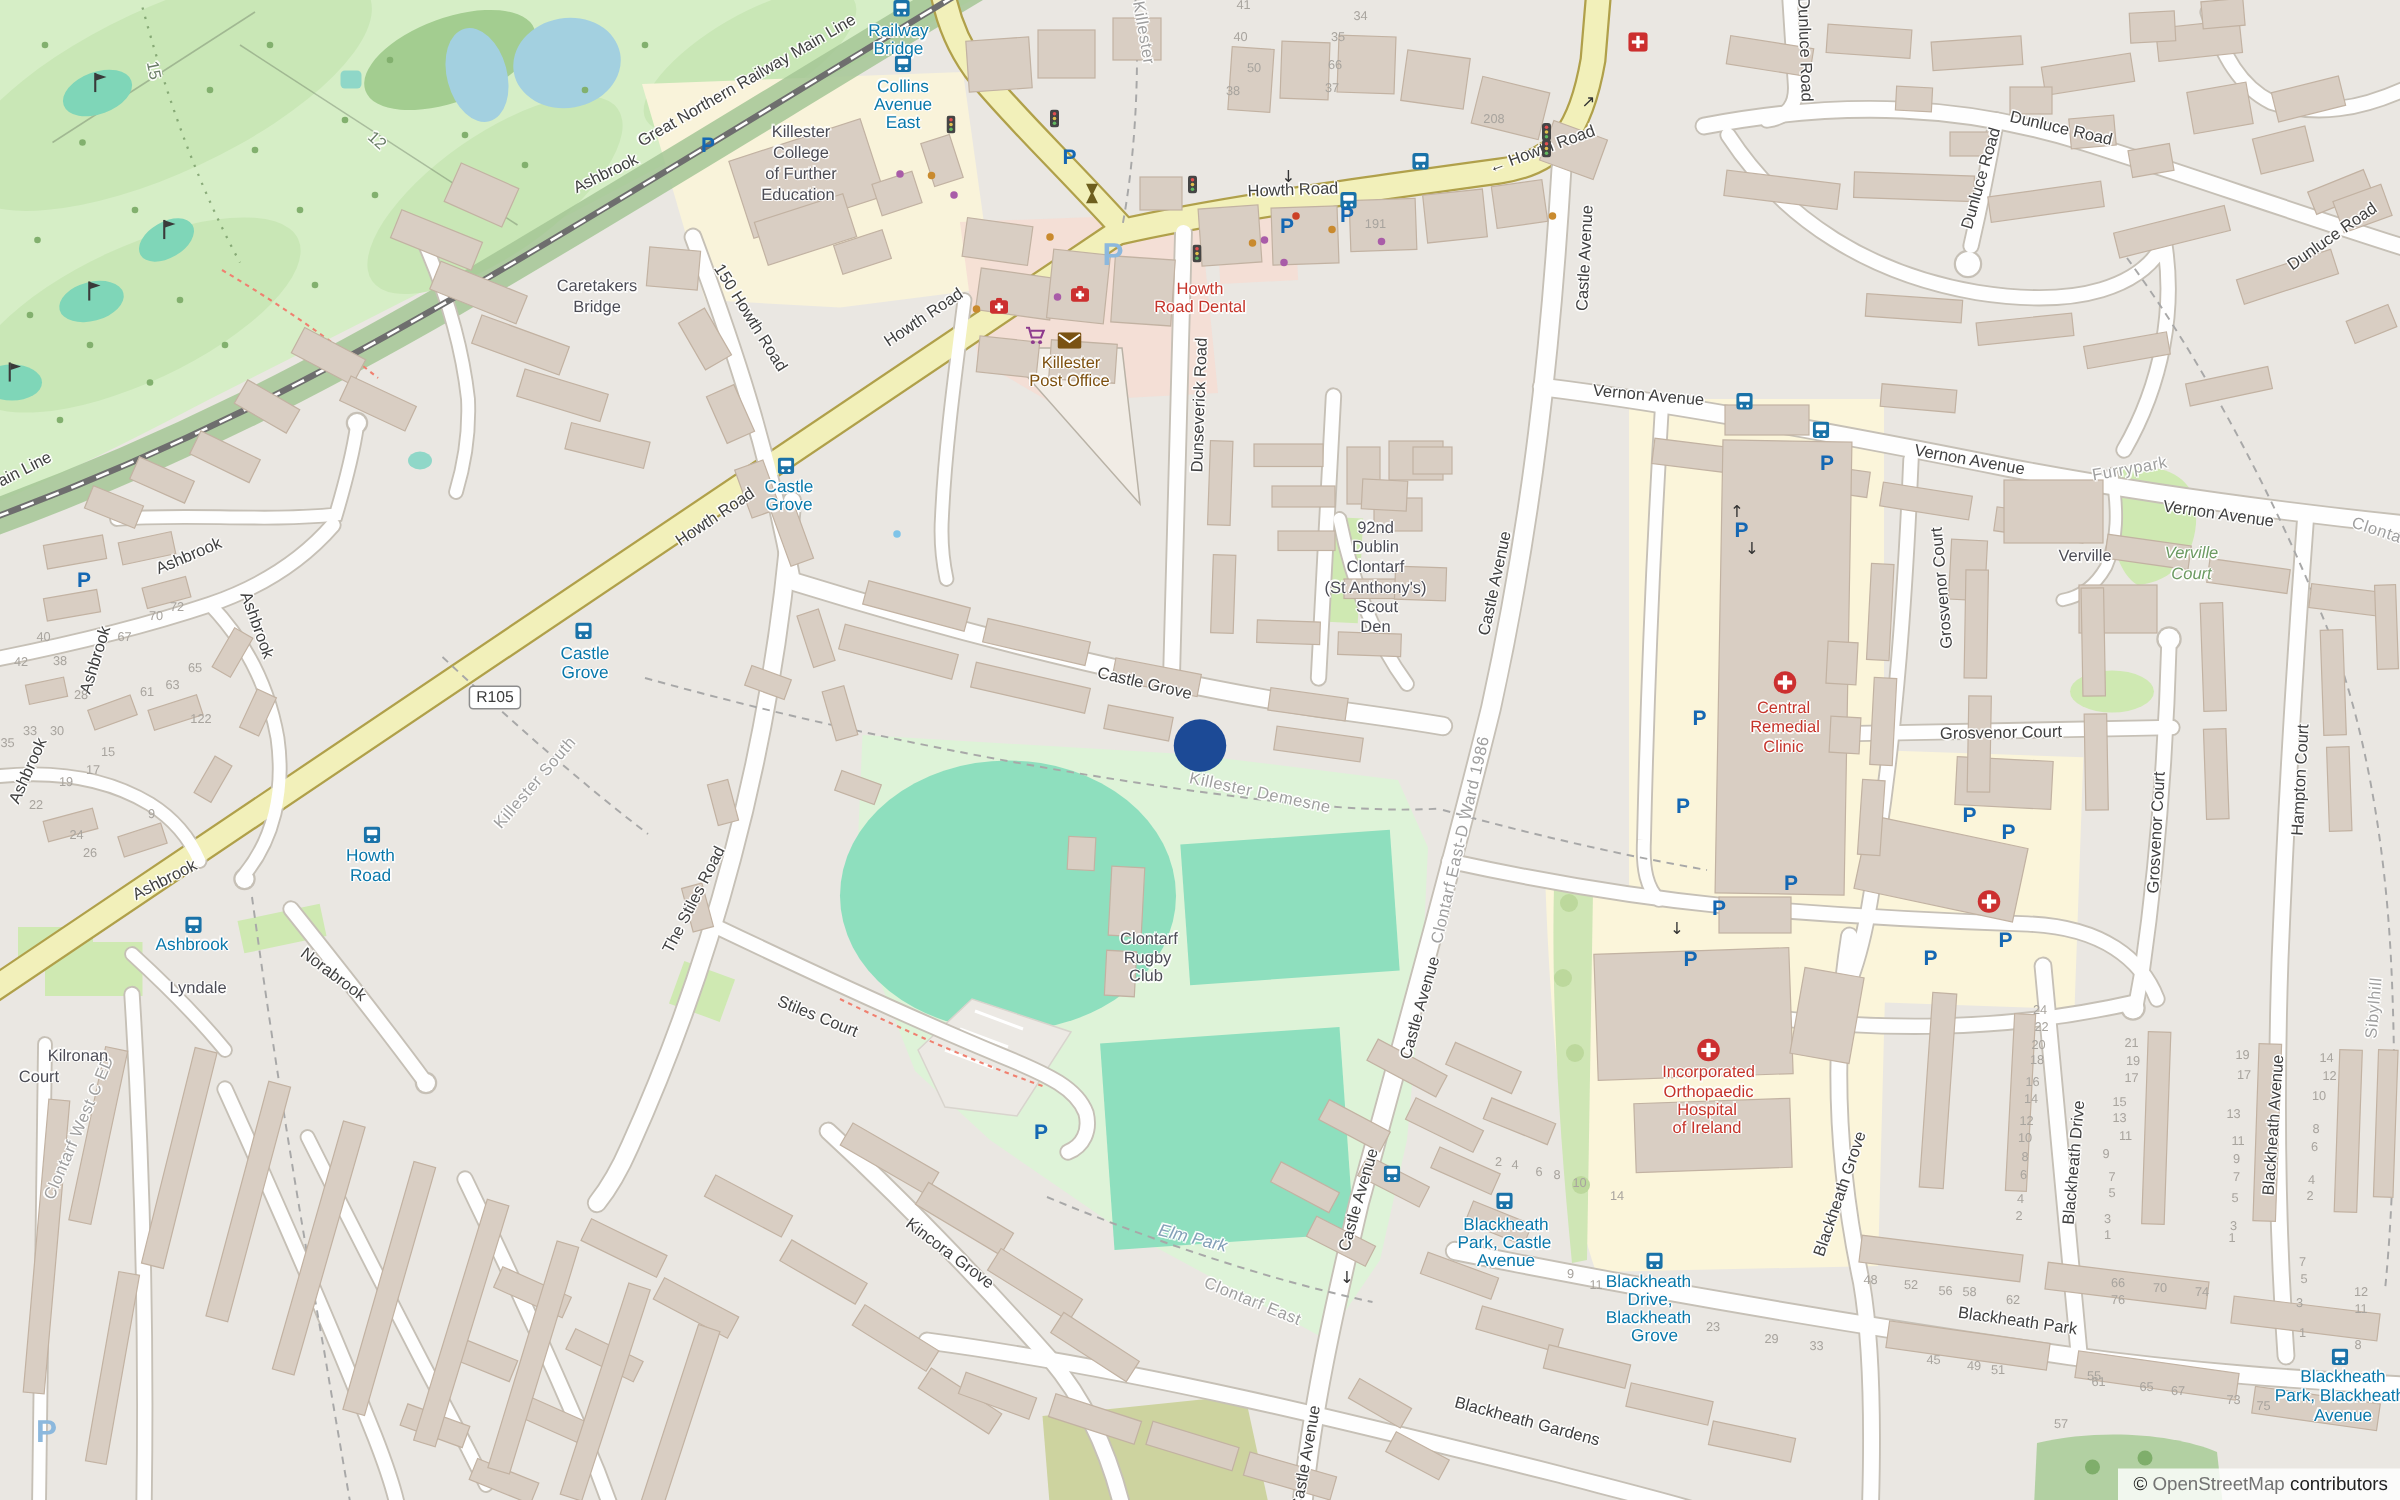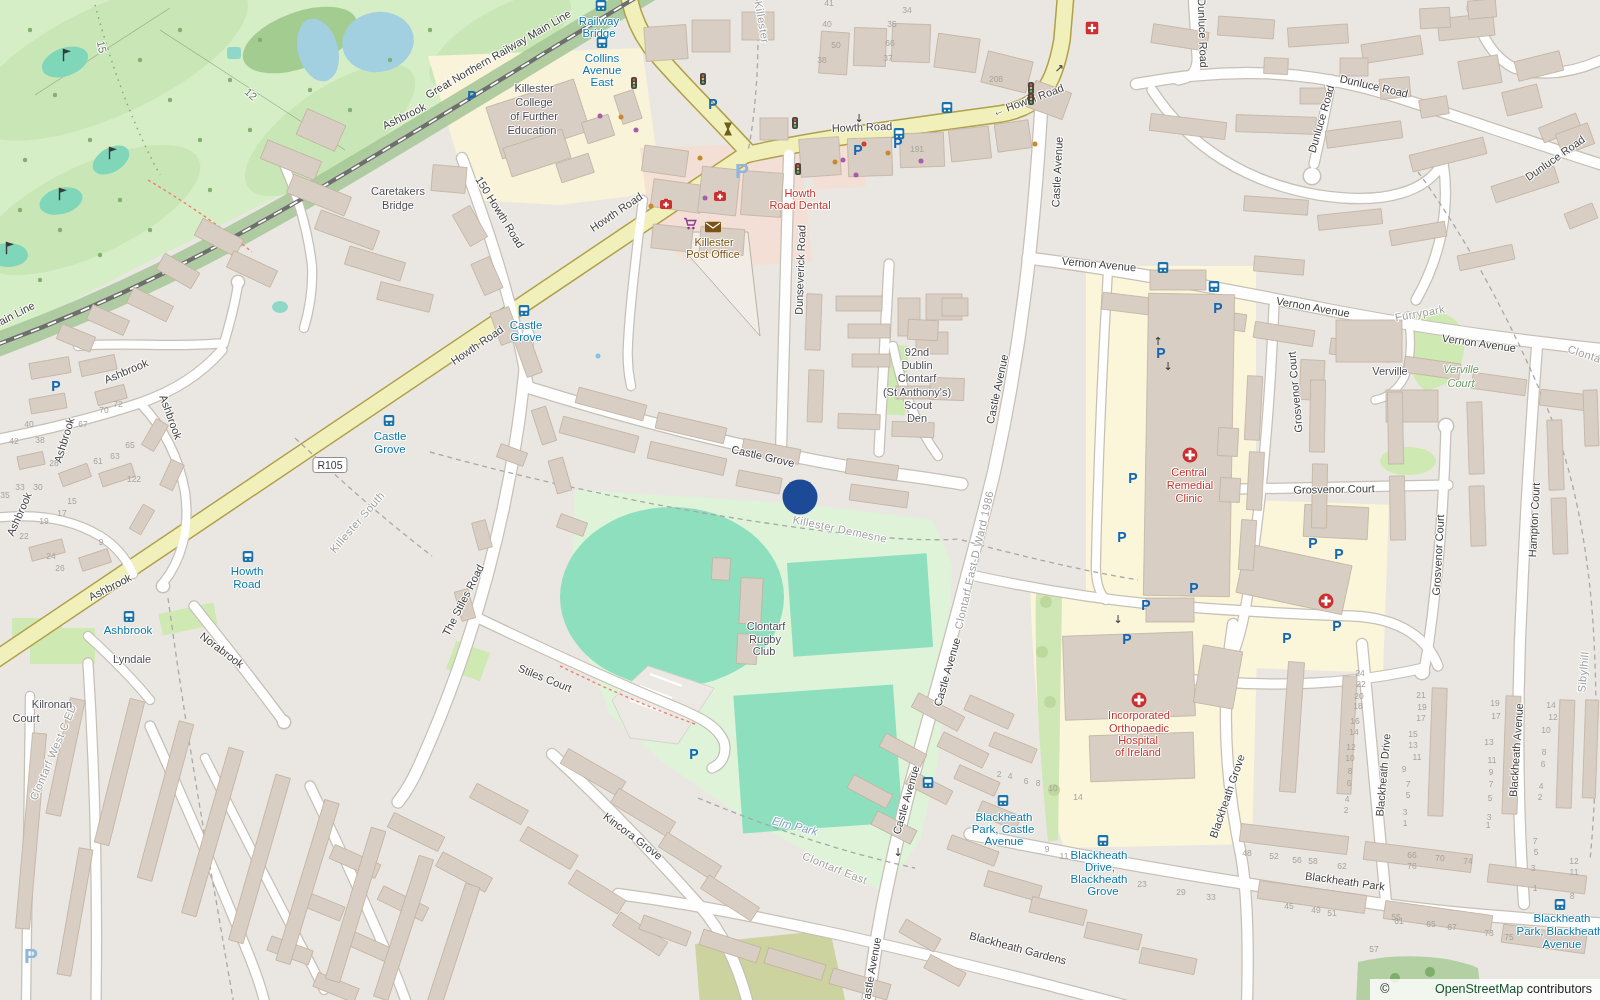--- a/index.html
+++ b/index.html
@@ -26,21 +26,21 @@
   .p-icon{font-weight:bold;font-size:14px;line-height:1;color:#1467b3;font-family:"Liberation Sans",sans-serif;}
   .p-icon-light{font-weight:bold;font-size:21px;line-height:1;color:#8cb8dd;font-family:"Liberation Sans",sans-serif;}
   .arrow-ic{font-size:11px;line-height:1;color:#333;font-family:"DejaVu Sans",sans-serif;}
   .dot-ic{border-radius:50%;width:5px;height:5px;}
   #marker{position:absolute;width:35px;height:35px;border-radius:50%;
           transform:translate(-50%,-50%);}
   #shield{position:absolute;transform:translate(-50%,-50%);background:#fff;border:1px solid #8d8d8d;
           border-radius:3px;padding:1px 4px;font-size:10.5px;color:#3c3c3c;}
   .attrib{position:absolute;right:0;bottom:0;background:rgba(255,255,255,.82);
           padding:3px 8px 4px 10px;font-size:12.5px;color:#222;}
-  .attrib a{color:#14532d;text-decoration:none;cursor:pointer;margin-left:42px;}
+  .attrib a{color:#737373;text-decoration:none;cursor:pointer;}
 </style>
 </head>
 <body>
 
 <div id="map">
   <svg id="base" width="1600" height="1000" viewBox="0 0 1600 1000">
 
     <g>
       <path d="M0,0 L648,0 C560,48 470,95 385,140 C300,186 215,228 140,266 C90,292 45,315 0,334 Z" fill="#d6eec6"></path>
       <ellipse cx="110" cy="60" rx="150" ry="55" fill="#c9e7b6" transform="rotate(-25 110 60)"></ellipse>

